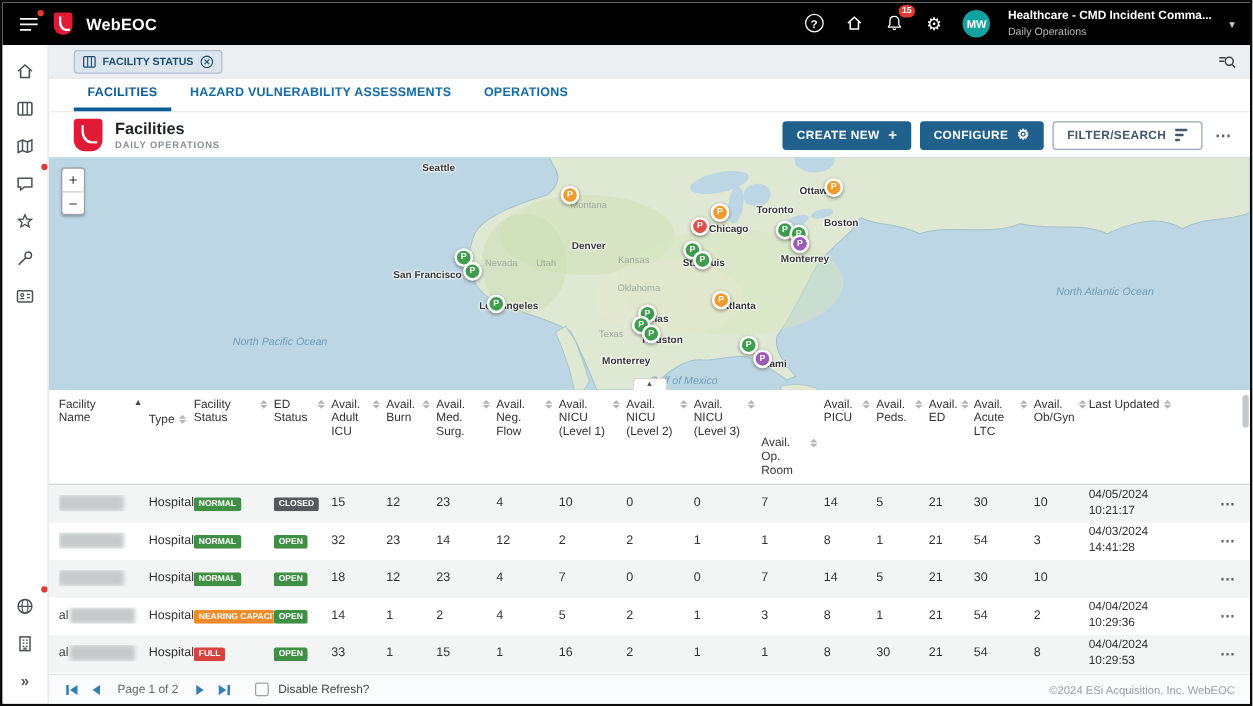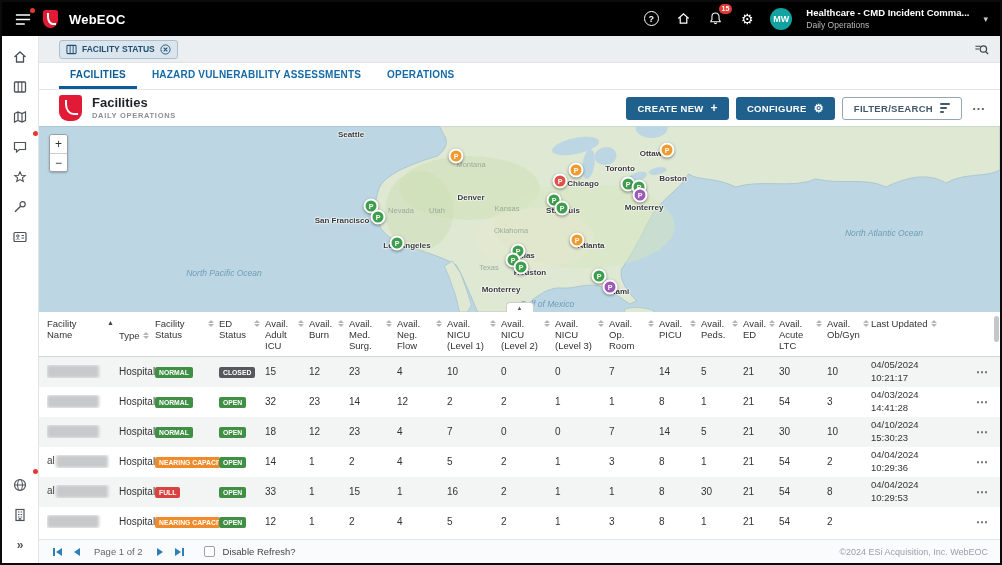--- a/index.html
+++ b/index.html
@@ -413,21 +413,21 @@
               <i class="sd"></i>
             </span>
           </div>
           <div class="th" style="width: 54px;">
             <span class="th-label">Avail. NICU (Level 3)</span>
             <span class="sort">
               <i class="su"></i>
               <i class="sd"></i>
             </span>
           </div>
-          <div class="th" style="width: 50px;">
+          <div class="th" style="width: 50px; margin-top: 31px;">
             <span class="th-label">Avail. Op. Room</span>
             <span class="sort">
               <i class="su"></i>
               <i class="sd"></i>
             </span>
           </div>
           <div class="th" style="width: 42px;">
             <span class="th-label">Avail. PICU</span>
             <span class="sort">
               <i class="su"></i>
@@ -529,23 +529,20 @@
             <div class="td" style="width: 50px;">4</div>
             <div class="td" style="width: 54px;">7</div>
             <div class="td" style="width: 54px;">0</div>
             <div class="td" style="width: 54px;">0</div>
             <div class="td" style="width: 50px;">7</div>
             <div class="td" style="width: 42px;">14</div>
             <div class="td" style="width: 42px;">5</div>
             <div class="td" style="width: 36px;">21</div>
             <div class="td" style="width: 48px;">30</div>
             <div class="td" style="width: 44px;">10</div>
-            <div class="td" style="width: 92px;">
-              <div class="lu">04/10/2024<br>15:30:23</div>
-            </div>
             <div class="td actions">⋯</div>
           </div>
           <div class="row">
             <div class="td" style="width: 72px;"><span class="name-frag">al</span><span class="blur"></span></div>
             <div class="td" style="width: 36px;">Hospital</div>
             <div class="td" style="width: 64px;"><span class="bdg b-orange">NEARING CAPACITY</span></div>
             <div class="td" style="width: 46px;"><span class="bdg b-green">OPEN</span></div>
             <div class="td" style="width: 44px;">14</div>
             <div class="td" style="width: 40px;">1</div>
             <div class="td" style="width: 48px;">2</div>

